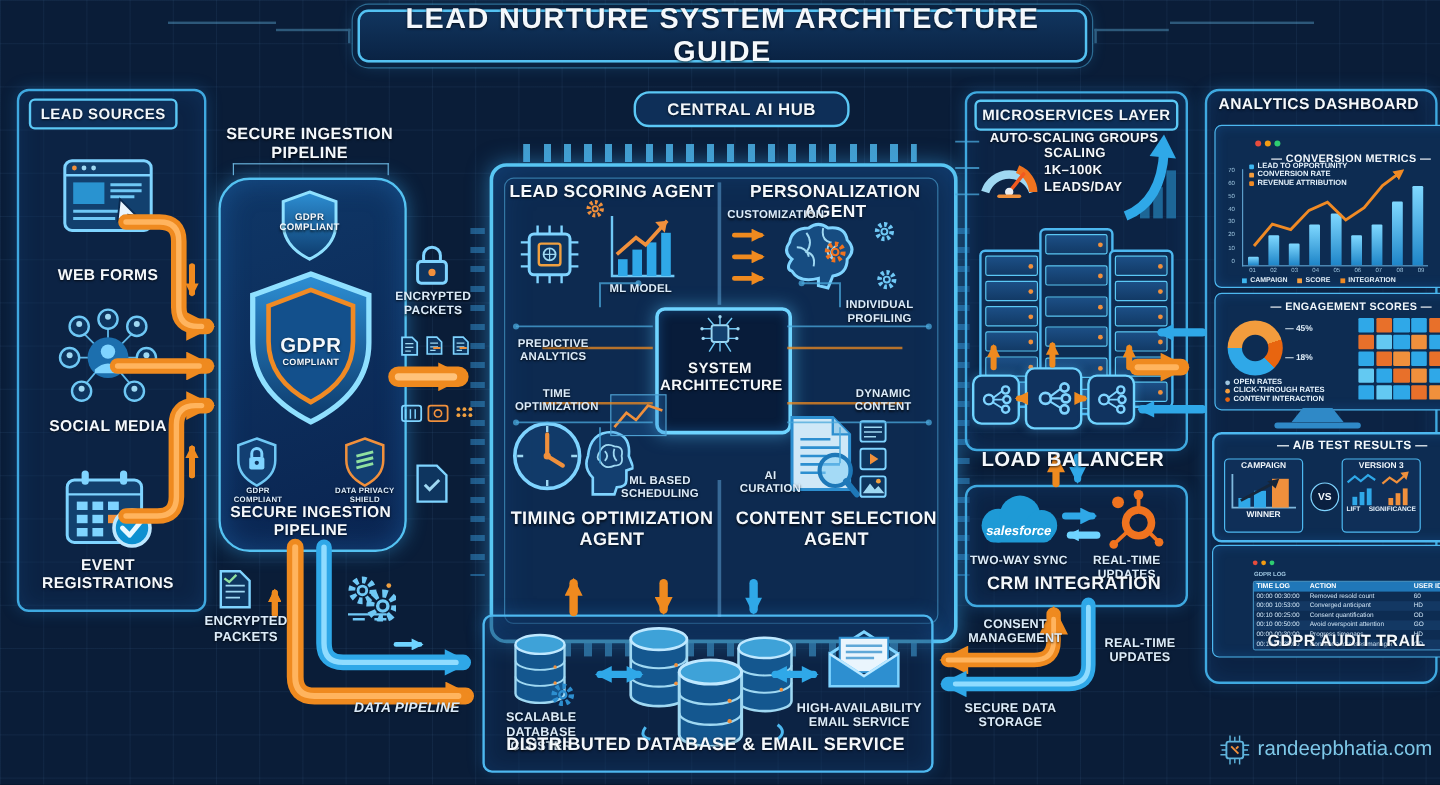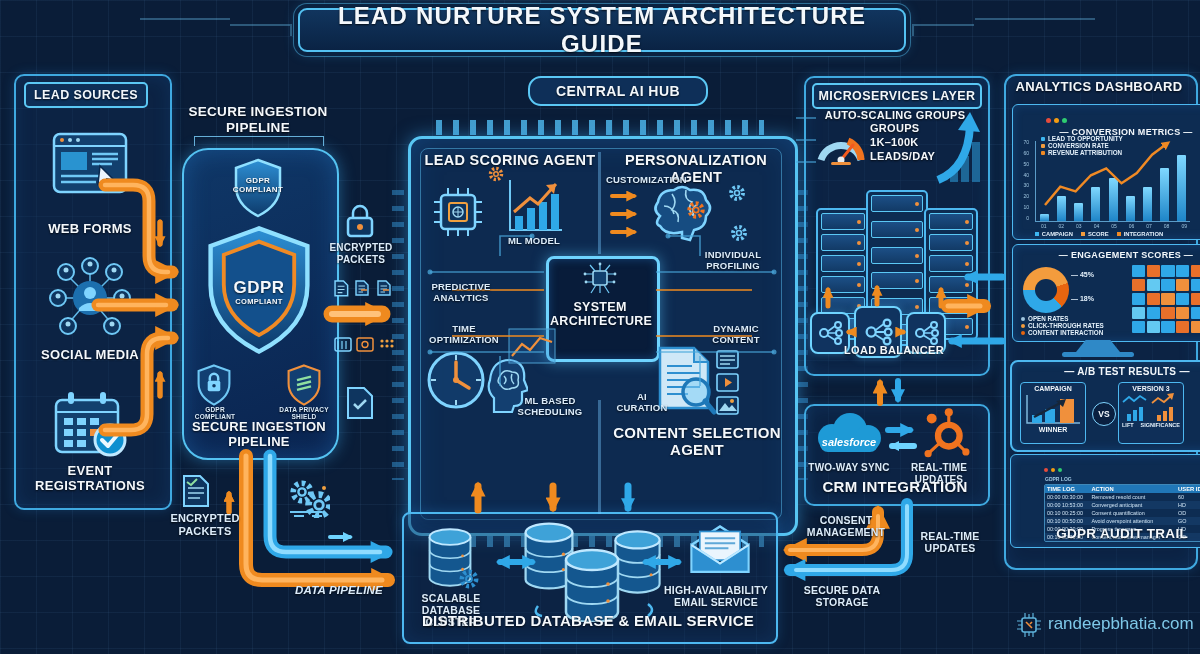--- a/index.html
+++ b/index.html
@@ -314,20 +314,21 @@
 </svg>
 <svg class="icon" style="left:484px;top:354px;" width="44" height="60" viewBox="0 0 44 60">
   <path d="M10 58 V44 Q2 36 6 26 Q8 6 26 6 Q42 8 40 26 L44 36 L38 38 V46 Q38 52 30 52 L28 58 Z" fill="rgba(30,95,160,.4)" stroke="#7fd4ff" stroke-width="2.2"></path>
   <path d="M16 22 q4 -8 12 -4 q8 0 6 8 q2 8 -6 8 q-8 4 -12 -4 q-4 -2 0 -8 Z M20 22 q4 4 0 8 M28 20 q-2 6 2 10" fill="none" stroke="#9fd8f2" stroke-width="1.5"></path>
 </svg>
 <svg class="icon" style="left:508px;top:328px;" width="48" height="36" viewBox="0 0 48 36">
   <rect x="1" y="1" width="46" height="34" fill="rgba(40,120,190,.25)" stroke="#4d9fd0" stroke-width="1"></rect>
   <path d="M4 28 L14 16 L22 22 L32 10 L44 14" fill="none" stroke="#f0903c" stroke-width="2.2"></path>
 </svg>
 <div class="tag" style="left:512px;top:396px;width:76px;font-size:9.5px;">ML BASED SCHEDULING</div>
+<div class="lbl" style="left:424px;top:424px;width:172px;font-size:15px;">TIMING OPTIMIZATION AGENT</div>
 
 <div class="tag" style="left:702px;top:324px;width:68px;font-size:9.5px;">DYNAMIC CONTENT</div>
 <svg class="icon" style="left:652px;top:346px;" width="68" height="70" viewBox="0 0 68 70">
   <path d="M8 2 H42 L56 16 V62 H8 Z" fill="#cfe8f7" stroke="#2d8fd0" stroke-width="2.5"></path>
   <path d="M42 2 V16 H56" fill="#9fd0ec" stroke="#2d8fd0" stroke-width="2"></path>
   <path d="M15 20 H40 M15 27 H48 M15 34 H48 M15 41 H48 M15 48 H36" stroke="#2d8fd0" stroke-width="2.2"></path>
   <circle cx="44" cy="46" r="13" fill="rgba(130,205,245,.55)" stroke="#1e78b8" stroke-width="3.5"></circle>
   <path d="M53 55 L62 66" stroke="#1e78b8" stroke-width="5" stroke-linecap="round"></path>
 </svg>
 <svg class="icon" style="left:716px;top:350px;" width="24" height="66" viewBox="0 0 24 66">
@@ -349,21 +350,21 @@
 </div>
 <div class="lbl" style="left:812px;top:109px;width:166px;font-size:11px;">AUTO-SCALING GROUPS</div>
 <svg class="icon" style="left:814px;top:124px;" width="54" height="42" viewBox="0 0 54 42">
   <path d="M7 36 A21 21 0 0 1 47 36" fill="none" stroke="#9fd8f2" stroke-width="7"></path>
   <path d="M34 17 A21 21 0 0 1 47 36" fill="none" stroke="#f0731f" stroke-width="7"></path>
   <path d="M27 36 L39 21" stroke="#f25a1f" stroke-width="3" stroke-linecap="round"></path>
       <circle cx="27" cy="36" r="3.5" fill="#e8eef4"></circle>
   <rect x="17" y="38" width="20" height="3" rx="1.5" fill="#f0903c"></rect>
 </svg>
 <div class="lbl" style="left:870px;top:122px;width:66px;font-size:11px;text-align:left;line-height:1.25;">
-  <span>GROUPS</span><br>
+  <span>SCALING</span><br>
   <span>1K–100K</span><br>
   <span>LEADS/DAY</span>
 </div>
 <svg class="icon" style="left:934px;top:110px;" width="48" height="76" viewBox="0 0 48 76">
   <g fill="#2fa8e8" opacity=".5">
         <rect x="16" y="58" width="8" height="14"></rect>
         <rect x="27" y="46" width="8" height="26"></rect>
         <rect x="38" y="32" width="8" height="40"></rect>
       </g>
   <path d="M4 70 Q34 58 36 16" fill="none" stroke="#2fa8e8" stroke-width="8"></path>
@@ -401,21 +402,21 @@
 <div class="lbnode" style="left:854px;top:306px;width:44px;height:48px;border-width:2.5px;">
   <svg width="34" height="32" viewBox="0 0 30 26">
         <use href="#lbicon"></use>
       </svg>
 </div>
 <div class="lbnode" style="left:906px;top:312px;width:36px;height:38px;">
   <svg width="30" height="26" viewBox="0 0 30 26">
         <use href="#lbicon"></use>
       </svg>
 </div>
-<div class="lbl" style="left:808px;top:344px;width:172px;font-size:11px;">LOAD BALANCER</div>
+<div class="lbl" style="left:808px;top:373px;width:172px;font-size:17px;">LOAD BALANCER</div>
 
 
 <div class="panel" style="left:804px;top:404px;width:182px;height:98px;"></div>
 <svg class="icon" style="left:810px;top:410px;" width="76" height="50" viewBox="0 0 76 50">
   <g fill="#1e9ad6">
         <circle cx="22" cy="28" r="14"></circle>
         <circle cx="40" cy="20" r="17"></circle>
         <circle cx="58" cy="28" r="13"></circle>
         <rect x="10" y="26" width="58" height="16" rx="8"></rect>
       </g>

